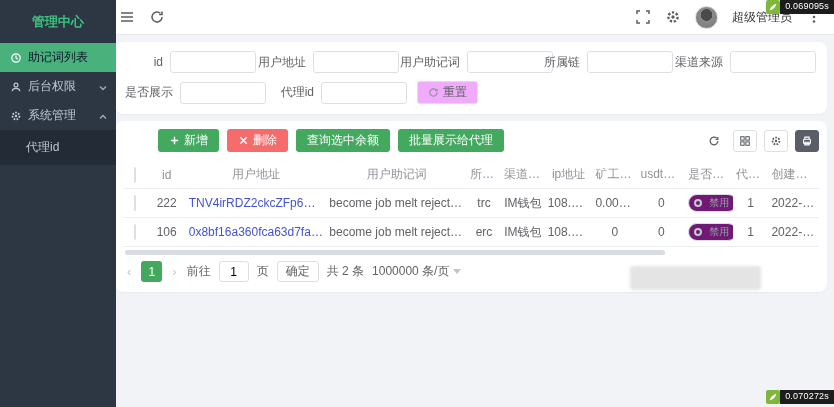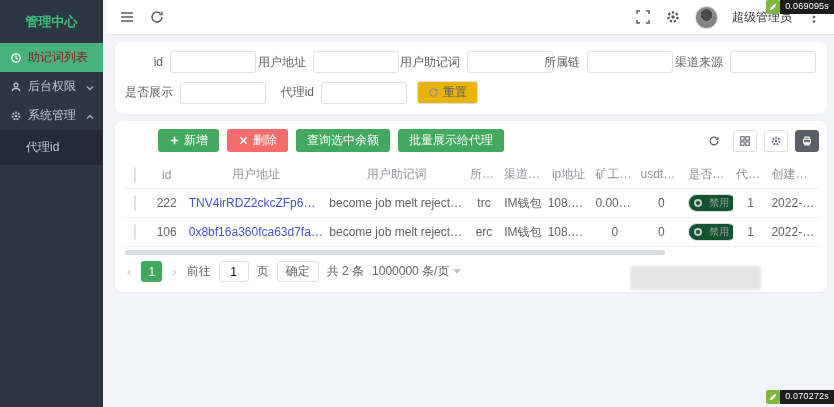--- a/index.html
+++ b/index.html
@@ -1,26 +1,26 @@
 <!DOCTYPE html>
 <html><head>
 <meta charset="utf-8">
 <style>
   * { margin:0; padding:0; box-sizing:border-box; }
   html,body { width:834px; height:407px; overflow:hidden; }
   body { font-family:"Liberation Sans","DejaVu Sans",sans-serif; background:#f1f3f6; color:#606266; position:relative; }
 
   
-  .sidebar { position:absolute; left:0; top:0; width:103px; height:407px; background:#2d3743; z-index:5; }
+  .sidebar { position:absolute; left:0; top:0; width:116px; height:407px; background:#2d3743; z-index:5; }
   .app-title { color:#3cc27e; font-weight:bold; font-size:13px; text-align:center; padding:13px 0 12px; }
   .menu-item { height:29px; display:flex; align-items:center; padding:0 8px 0 10px; color:#bfc9d5; font-size:12px; cursor:pointer; }
   .menu-item .mi-icon { width:12px; height:12px; margin-right:6px; flex:none; }
   .menu-item .mi-label { flex:1; white-space:nowrap; overflow:hidden; }
   .menu-item .chev { width:10px; height:10px; flex:none; opacity:.8; }
-  .menu-item.active { background:#49b27c; color:#7f1d1d; }
+  .menu-item.active { background:#49b27c; color:#0f172a; }
   .submenu { background:#222b36; padding:4px 0; }
   .submenu-item { height:27px; line-height:27px; padding-left:26px; color:#bfc9d5; font-size:12px; cursor:pointer; white-space:nowrap; }
 
   
   .main { position:absolute; left:107px; top:0; width:727px; height:407px; display:flex; flex-direction:column; }
   .topbar { height:35px; background:#fff; border-bottom:1px solid #e8e8e8; display:flex; align-items:center; padding:0 12px; flex:none; }
   .tb-icon { width:16px; height:16px; color:#5a5e66; margin-right:14px; cursor:pointer; display:inline-flex; }
   .tb-right { margin-left:auto; display:flex; align-items:center; gap:14px; }
   .tb-right .tb-icon { margin:0; }
   .avatar { width:23px; height:23px; border-radius:50%; background:radial-gradient(circle at 50% 38%, #4a4a4a 34%, #8a8a8a 36%, #777 100%); border:1px solid #ddd; }
@@ -34,21 +34,21 @@
   .f-row { display:flex; align-items:center; margin-bottom:8px; }
   .f-row:last-child { margin-bottom:0; }
   .f-item { display:flex; align-items:center; width:140px; margin-right:2px; }
   .f-item label { flex:1; text-align:right; font-size:12px; color:#606266; padding-right:7px; white-space:nowrap; }
   .f-item input { width:86px; height:22px; border:1px solid #dcdfe6; border-radius:3px; outline:none; padding:0 5px; font-size:12px; flex:none; }
   .btns { display:flex; align-items:center; gap:8px; margin-left:8px; }
   .btn { display:inline-flex; align-items:center; gap:4px; height:23px; padding:0 10px; font-size:12px; border-radius:3px; border:1px solid transparent; cursor:pointer; white-space:nowrap; }
   .btn svg { width:11px; height:11px; }
   .btn-green { background:#43a95e; color:#fff; }
   .btn-red { background:#f56c6c; color:#fff; }
-  .btn-plain { background:#eab308; color:#606266; border-color:#dcdfe6; }
+  .btn-plain { background:#f0abfc; color:#606266; border-color:#dcdfe6; }
 
   
   .table-card { padding:8px 8px 8px; }
   .toolbar { display:flex; align-items:center; margin-bottom:9px;padding-left:35px; }
   .toolbar .btn { margin-right:8px; }
   .tool-right { margin-left:auto; display:flex; align-items:center; gap:7px; }
   .icon-btn { width:24px; height:22px; border:1px solid #dcdfe6; border-radius:3px; display:inline-flex; align-items:center; justify-content:center; color:#5a5e66; background:#fff; cursor:pointer; }
   .icon-btn.noborder { border:none; }
   .icon-btn.dark { background:#5a5e66; color:#fff; border-color:#5a5e66; }
   .icon-btn svg { width:12px; height:12px; }
@@ -59,21 +59,21 @@
   td { color:#606266; }
   .c-cb{width:3.6%} .c-id{width:5.6%} .c-addr{width:20.6%} .c-mn{width:20.6%} .c-chain{width:5%} .c-chan{width:6.4%}
   .c-ip{width:7%} .c-fee{width:6.6%} .c-usdt{width:7%} .c-show{width:7%} .c-agent{width:5.2%} .c-time{width:7.4%}
   .cell-link { color:#4353cf; cursor:pointer; }
   .cell-mn { color:#606266; text-align:left; }
   .cb { width:13px; height:13px; border:1px solid #dcdfe6; border-radius:2px; background:#fff; margin:0 auto; cursor:pointer; }
   .caret { display:inline-flex; flex-direction:column; vertical-align:middle; margin-left:3px; gap:1px; cursor:pointer; }
   .caret i { width:0; height:0; border-left:3.5px solid transparent; border-right:3.5px solid transparent; display:block; }
   .caret .up { border-bottom:4px solid #c0c4cc; }
   .caret .down { border-top:4px solid #c0c4cc; }
-  .pill { display:inline-flex; align-items:center; gap:7px; border:1px solid #dcdee2; border-radius:10px; padding:1px 7px 1px 5px; color:#9aa0a8; font-size:10px; background:#14532d; cursor:pointer; }
+  .pill { display:inline-flex; align-items:center; gap:7px; border:1px solid #dcdee2; border-radius:10px; padding:1px 7px 1px 5px; color:#9aa0a8; font-size:10px; background:#701a75; cursor:pointer; }
   .pill .dot { width:8px; height:8px; border:2px solid #c5c8ce; border-radius:50%; display:inline-block; }
 
   .hscroll-track { height:5px; margin:3px 2px 2px; }
   .hscroll { width:78%; height:5px; border-radius:3px; background:#d8dbe0; cursor:grab; }
 
   
   .pager { display:flex; align-items:center; gap:8px; font-size:12px; color:#606266; padding:4px 2px 2px; }
   .pg-arrow { color:#c0c4cc; font-size:13px; cursor:pointer; padding:0 2px; }
   .pg-cur { min-width:21px; height:21px; background:#43a95e; color:#fff; border-radius:3px; display:inline-flex; align-items:center; justify-content:center; font-size:12px; cursor:pointer; }
   .pg-input { width:30px; height:21px; border:1px solid #dcdfe6; border-radius:3px; text-align:center; font-size:12px; outline:none; }

